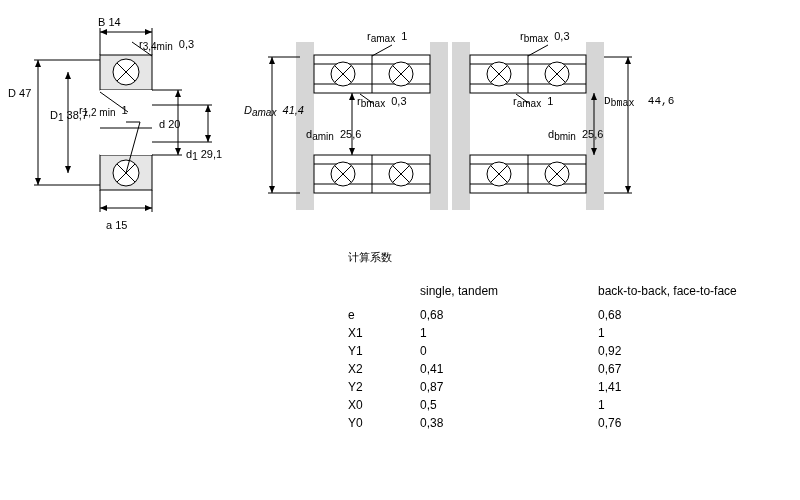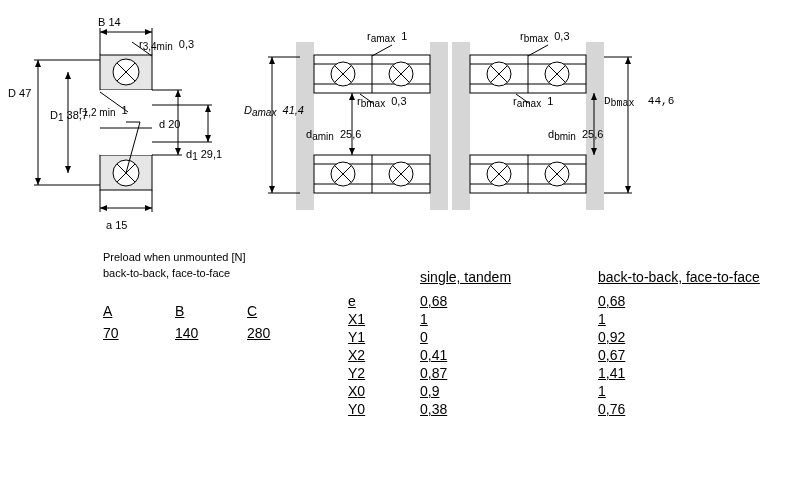--- a/index.html
+++ b/index.html
@@ -34,21 +34,21 @@
     position: relative;
     top: 2px;
   }
   svg { position: absolute; left: 0; top: 0; overflow: visible; }
   .tbl {
     position: absolute;
     font-size: 11px;
     line-height: 14px;
   }
   .tbl-title { font-size: 11px; }
-  table { border-collapse: collapse; font-size: 14px; text-decoration: underline; }
+  table { border-collapse: collapse; font-size: 12px; }
   td { padding: 0 0 0 0; vertical-align: top; }
 </style>
 </head>
 <body>
 
 <div class="stage">
 
   <svg width="800" height="500">
     <g stroke="#000" fill="none" stroke-width="1">
 
@@ -214,40 +214,23 @@
   <div class="lbl" style="left:306px; top:128px;"><span>d</span><span class="sub">amin</span>&nbsp;&nbsp;<span>25,6</span></div>
 
   <div class="lbl" style="left:520px; top:30px;"><span>r</span><span class="sub">bmax</span>&nbsp;&nbsp;<span>0,3</span></div>
 
   <div class="lbl" style="left:513px; top:95px;"><span>r</span><span class="sub">amax</span>&nbsp;&nbsp;<span>1</span></div>
 
   <div class="lbl" style="left:604px; top:95px;font-family:Liberation Mono, monospace;"><span>D</span><span class="sub">bmax</span>&nbsp;&nbsp;<span>44,6</span></div>
 
   <div class="lbl" style="left:548px; top:128px;"><span>d</span><span class="sub">bmin</span>&nbsp;&nbsp;<span>25,6</span></div>
 
-  <div class="tbl" style="left:103px; top:250px; width:220px;">
-    <div class="tbl-title">Preload when unmounted [N]</div>
-    <div class="tbl-title" style="margin-top:2px;">back-to-back, face-to-face</div>
-    <table style="margin-top:24px; width:200px;">
-      <tbody>
-          <tr>
-        <td style="width:72px;">A</td>
-        <td style="width:72px;">B</td>
-        <td>C</td>
-      </tr>
-      <tr style="height:20px;">
-        <td style="padding-top:8px;">70</td>
-        <td style="padding-top:8px;">140</td>
-        <td style="padding-top:8px;">280</td>
-      </tr>
-    </tbody>
-      </table>
-  </div>
 
   <div class="tbl" style="left:348px; top:250px; width:420px;">
+    <div class="tbl-title">计算系数</div>
     <table style="margin-top:20px; width:420px;">
       <tbody>
           <tr>
         <td style="width:72px;"></td>
         <td style="width:178px;">single, tandem</td>
         <td>back-to-back, face-to-face</td>
       </tr>
       <tr>
         <td style="padding-top:10px;"><span>e</span><span class="sub"></span></td>
         <td style="padding-top:10px;">0,68</td>
@@ -268,21 +251,21 @@
         <td style="padding-top:4px;">0,41</td>
         <td style="padding-top:4px;">0,67</td>
       </tr>
       <tr>
         <td style="padding-top:4px;"><span>Y</span><span class="sub">2</span></td>
         <td style="padding-top:4px;">0,87</td>
         <td style="padding-top:4px;margin-left:36px;">1,41</td>
       </tr>
       <tr>
         <td style="padding-top:4px;"><span>X</span><span class="sub">0</span></td>
-        <td style="padding-top:4px;">0,9</td>
+        <td style="padding-top:4px;">0,5</td>
         <td style="padding-top:4px;">1</td>
       </tr>
       <tr>
         <td style="padding-top:4px;"><span>Y</span><span class="sub">0</span></td>
         <td style="padding-top:4px;">0,38</td>
         <td style="padding-top:4px;">0,76</td>
       </tr>
     </tbody>
       </table>
   </div>

